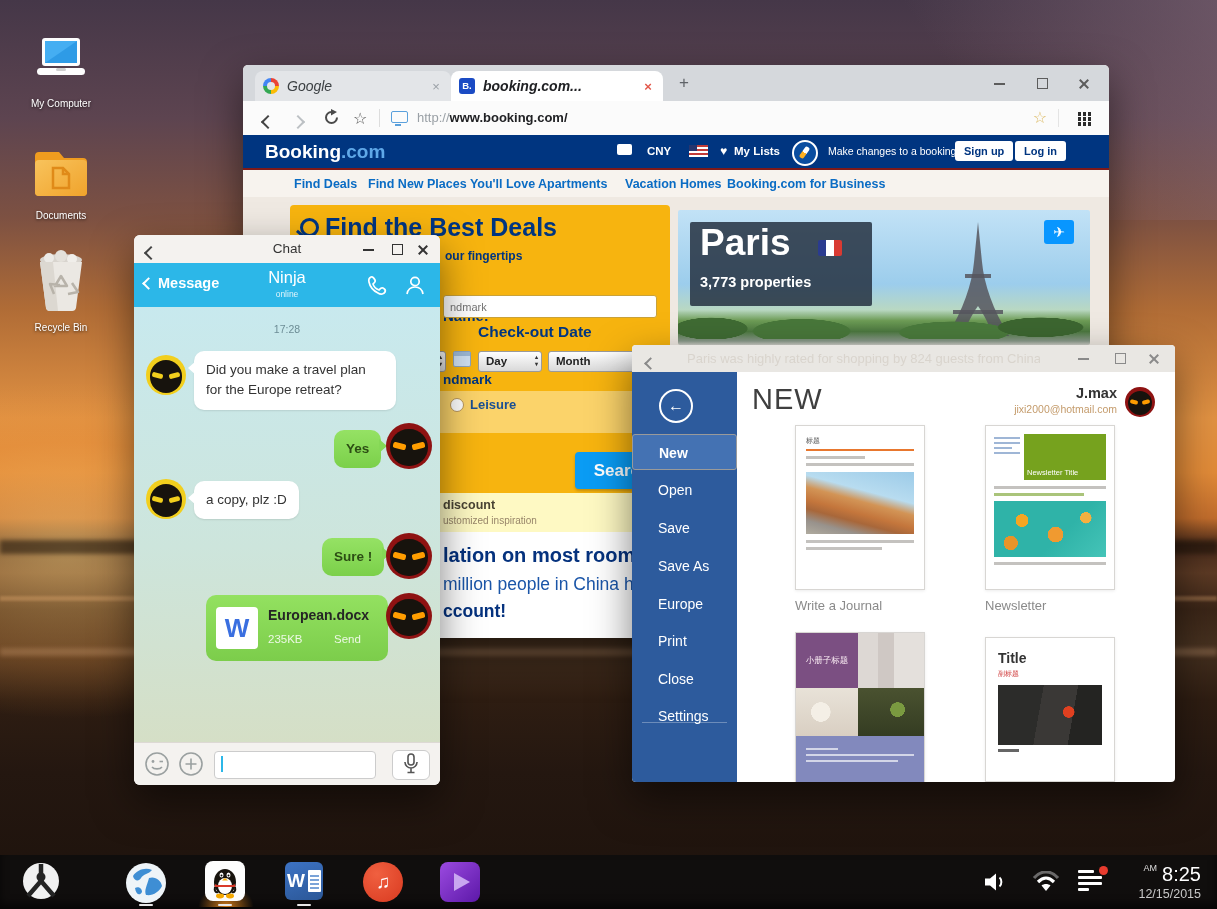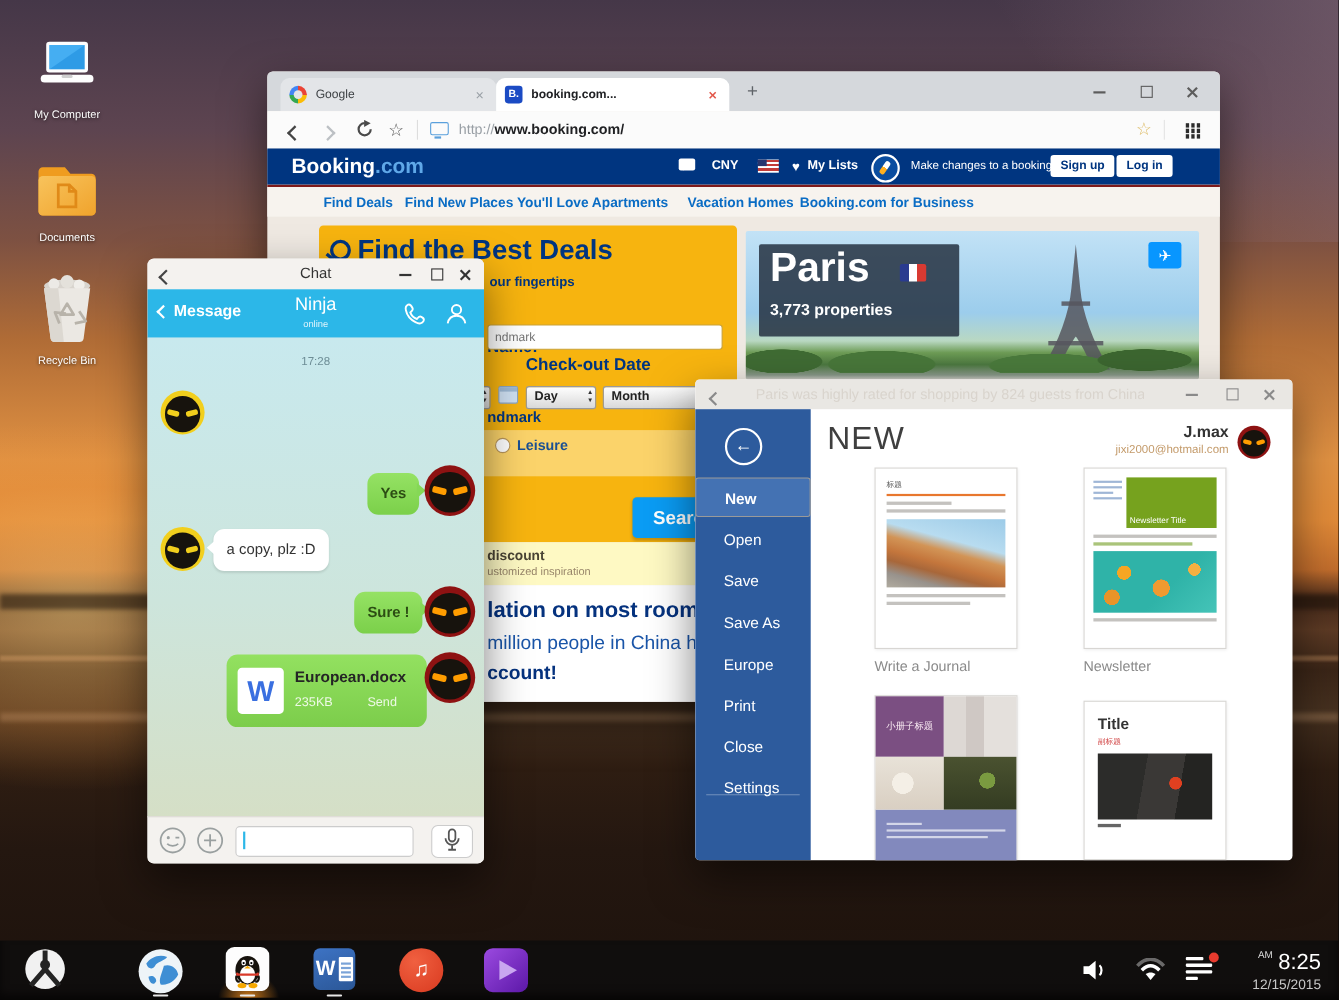--- a/index.html
+++ b/index.html
@@ -24,21 +24,21 @@
   .wc .x1,.wc .x2{position:absolute;left:7px;top:13px;width:12px;height:2px;background:#5c5c5c;}
   .wc .x1{transform:rotate(45deg);} .wc .x2{transform:rotate(-45deg);}
   .chev{display:inline-block;width:8px;height:8px;border-left:2px solid #444;border-bottom:2px solid #444;transform:rotate(45deg);}
   .chev.r{transform:rotate(225deg);}
   
   #browser{left:243px;top:65px;width:866px;height:573px;background:#efe9e2;}
   #tabbar{position:absolute;left:0;top:0;width:100%;height:36px;background:#d5d8dc;border-radius:5px 5px 0 0;}
   .tab{position:absolute;top:6px;height:30px;border-radius:8px 8px 0 0;display:flex;align-items:center;padding:0 8px;box-sizing:border-box;}
   #tab-google{left:12px;width:196px;background:#e3e5e8;}
   #tab-booking{left:208px;width:212px;background:#fff;}
-  .tab .ttl{font-size:11px;color:#3c4043;margin-left:8px;flex:1;white-space:nowrap;overflow:hidden;}
+  .tab .ttl{font-size:14px;color:#3c4043;margin-left:8px;flex:1;white-space:nowrap;overflow:hidden;font-style:italic;}
   .tab .close{font-size:13px;color:#9aa0a6;width:14px;text-align:center;}
   .gicon{width:16px;height:16px;border-radius:50%;background:conic-gradient(#ea4335 0 25%,#fbbc05 0 50%,#34a853 0 75%,#4285f4 0 100%);position:relative;}
   .gicon::after{content:"";position:absolute;left:4px;top:4px;width:8px;height:8px;border-radius:50%;background:#e3e5e8;}
   #tab-booking .gicon2{width:16px;height:16px;border-radius:3px;background:#1b4bc4;color:#fff;font-size:9.5px;font-weight:bold;text-align:center;line-height:16px;}
   #newtab{position:absolute;left:436px;top:8px;font-size:17px;color:#5f6368;}
   #brw-controls{position:absolute;right:12px;top:5px;width:110px;height:26px;}
   
   #addrbar{position:absolute;left:0;top:36px;width:100%;height:34px;background:#fbfbfb;border-bottom:1px solid #e2e2e2;}
   #addrbar .nav{position:absolute;top:12px;}
   #reload-icon svg,{display:block;}
@@ -475,20 +475,21 @@
           </svg>
       </span>
     </div>
     <div id="chat-body">
       <div id="chat-time">17:28</div>
       <span class="avatar yellow" style="left:12px;top:48px;width:40px;height:40px;">
           <span class="head"></span>
           <span class="eye l"></span>
           <span class="eye r"></span>
         </span>
+      <div class="bubble white" style="left:60px;top:44px;width:202px;">Did you make a travel plan for the Europe retreat?</div>
       <div class="bubble green" style="left:200px;top:123px;">Yes</div>
       <span class="avatar red" style="left:252px;top:116px;width:46px;height:46px;">
           <span class="head"></span>
           <span class="eye l"></span>
           <span class="eye r"></span>
         </span>
       <span class="avatar yellow" style="left:12px;top:172px;width:40px;height:40px;">
           <span class="head"></span>
           <span class="eye l"></span>
           <span class="eye r"></span>

